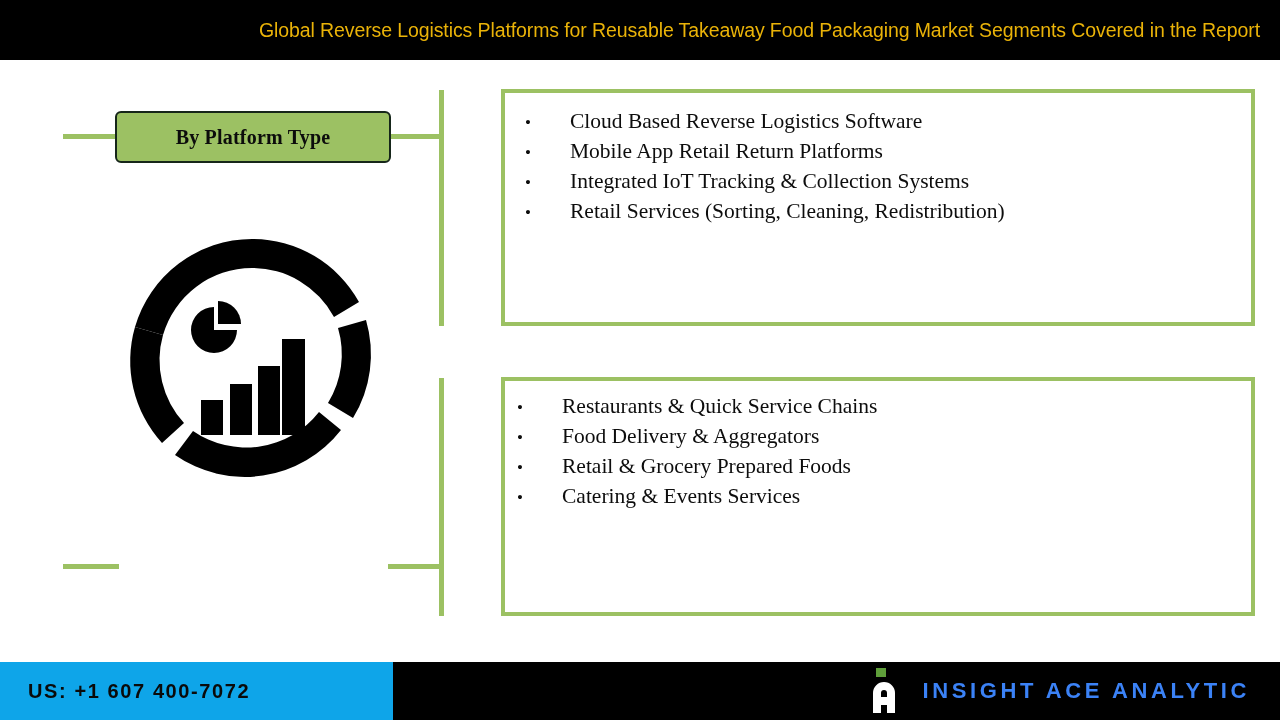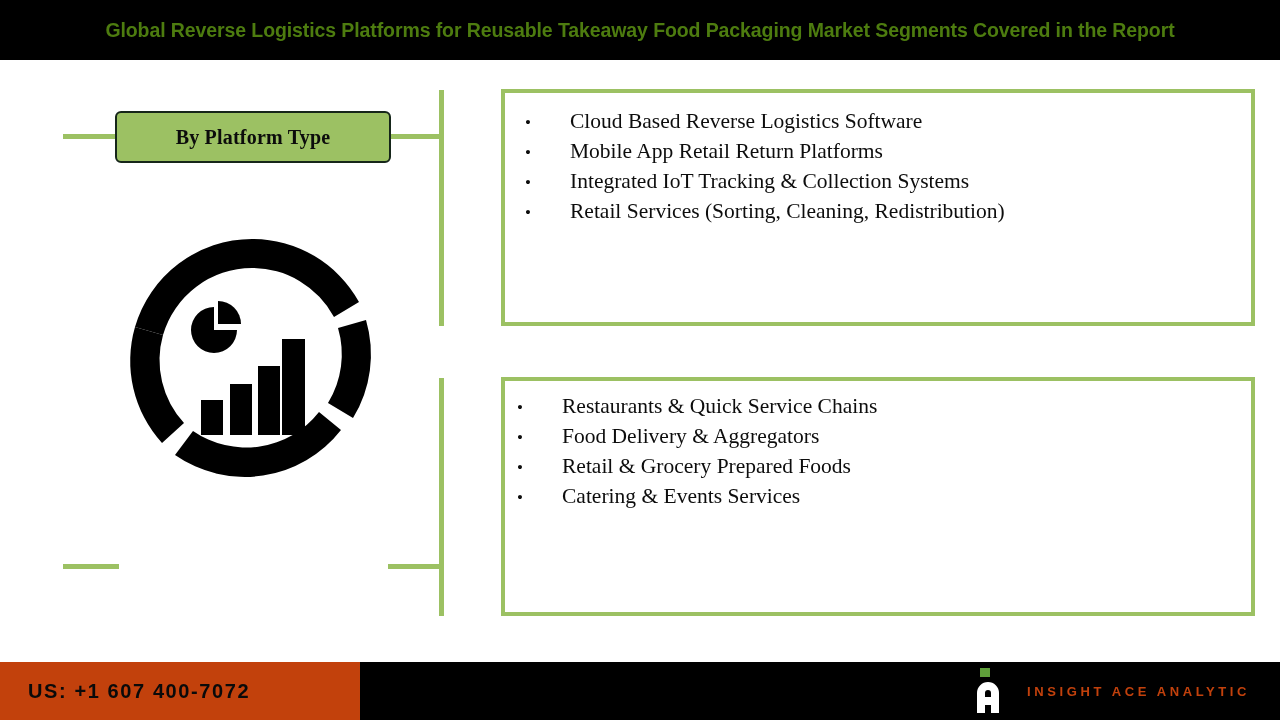--- a/index.html
+++ b/index.html
@@ -25,26 +25,26 @@
     left: 0;
     top: 0;
     width: 1280px;
     height: 60px;
     background: #000000;
     display: flex;
     align-items: center;
     justify-content: center;
   }
   .header-title {
-    color: #4d7c0f;
+    color: #eab308;
     font-family: "Liberation Sans", sans-serif;
     font-size: 19.5px;
-    font-weight: bold;
+    font-weight: normal;
     line-height: 27px;
-    text-align: center;
+    text-align: right;
     width: 1240px;
     letter-spacing: -0.1px;
   }
 
   
   .pill {
     position: absolute;
     width: 276px;
     height: 52px;
     background: #9CC163;
@@ -132,23 +132,23 @@
     left: 0;
     top: 662px;
     width: 1280px;
     height: 58px;
     background: #000000;
   }
   .footer-phone-bg {
     position: absolute;
     left: 0;
     top: 0;
-    width: 360px;
+    width: 393px;
     height: 58px;
-    background: #c2410c;
+    background: #0ea5e9;
     display: flex;
     align-items: center;
   }
   .footer-phone-text {
     color: #0a0a0a;
     font-family: "Liberation Sans", sans-serif;
     font-size: 20px;
     font-weight: bold;
     letter-spacing: 1.6px;
     padding-left: 28px;
@@ -161,23 +161,23 @@
     display: flex;
     align-items: center;
     gap: 18px;
   }
   .brand-mark {
     position: relative;
     width: 42px;
     height: 48px;
   }
   .brand-name {
-    color: #c2410c;
+    color: #3b82f6;
     font-family: "Liberation Sans", sans-serif;
-    font-size: 13px;
+    font-size: 22px;
     font-weight: bold;
     letter-spacing: 3.6px;
   }
 </style>
 </head>
 <body>
 
 <div id="page">
 
   <div class="header-bar">

